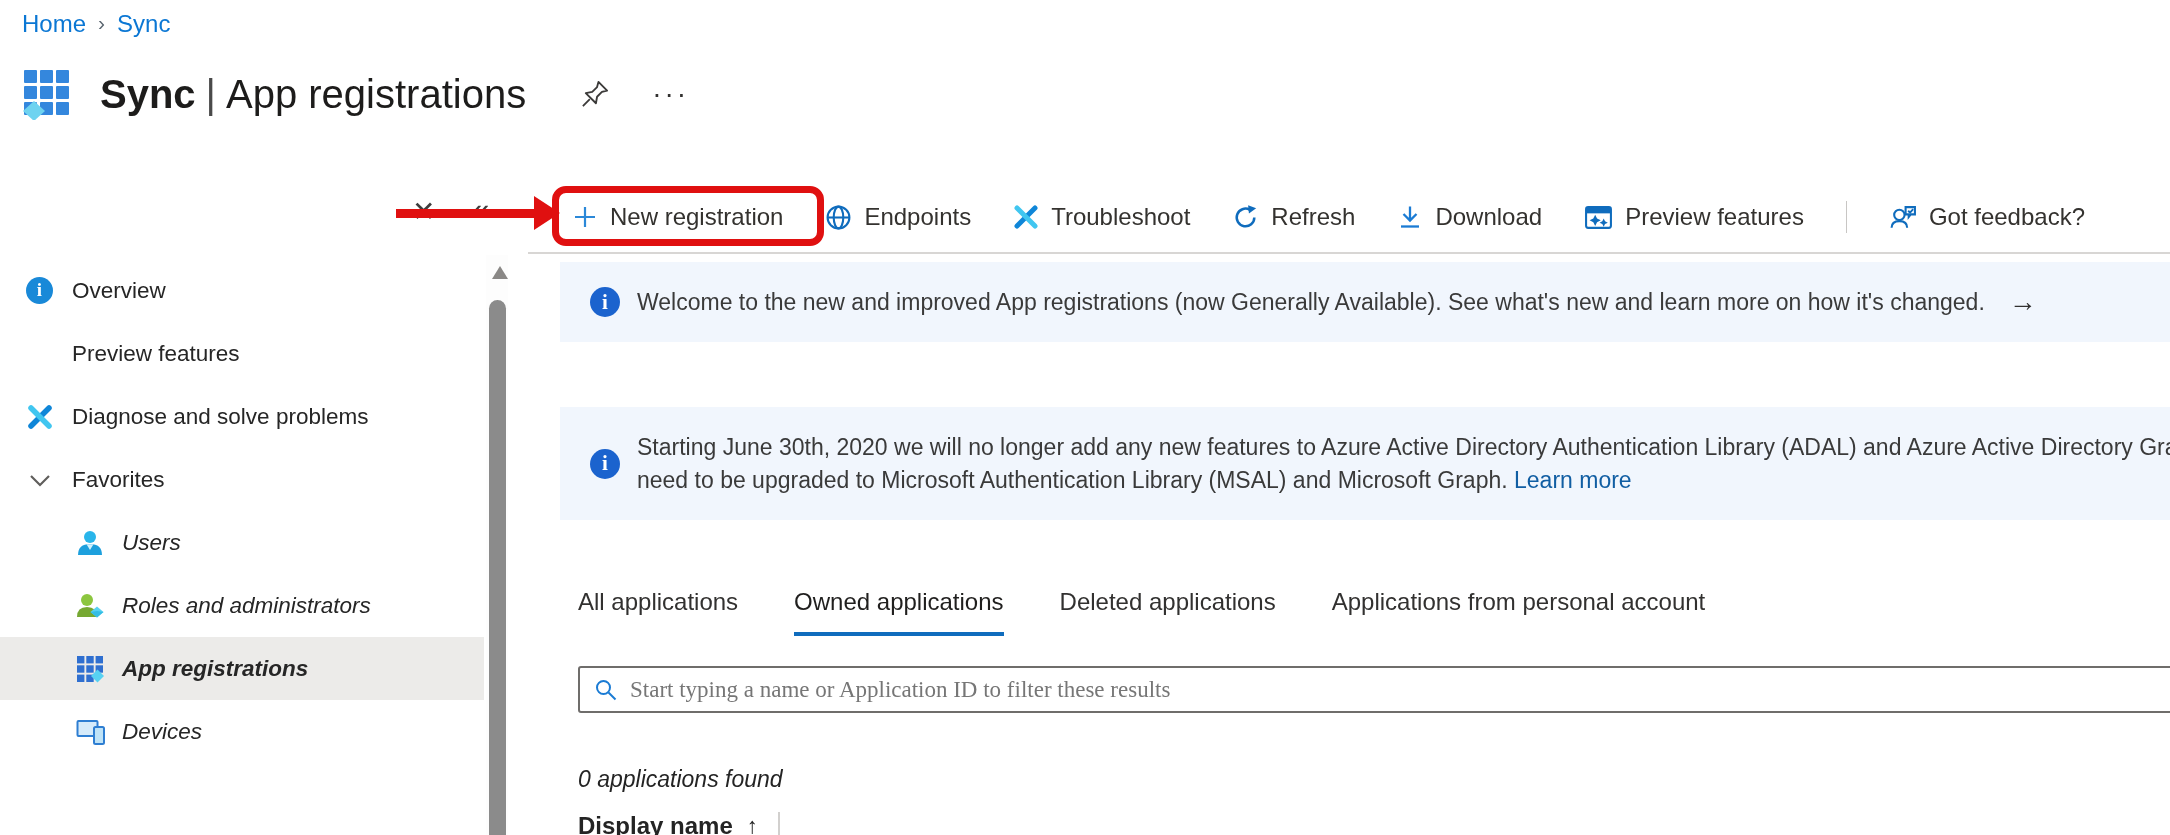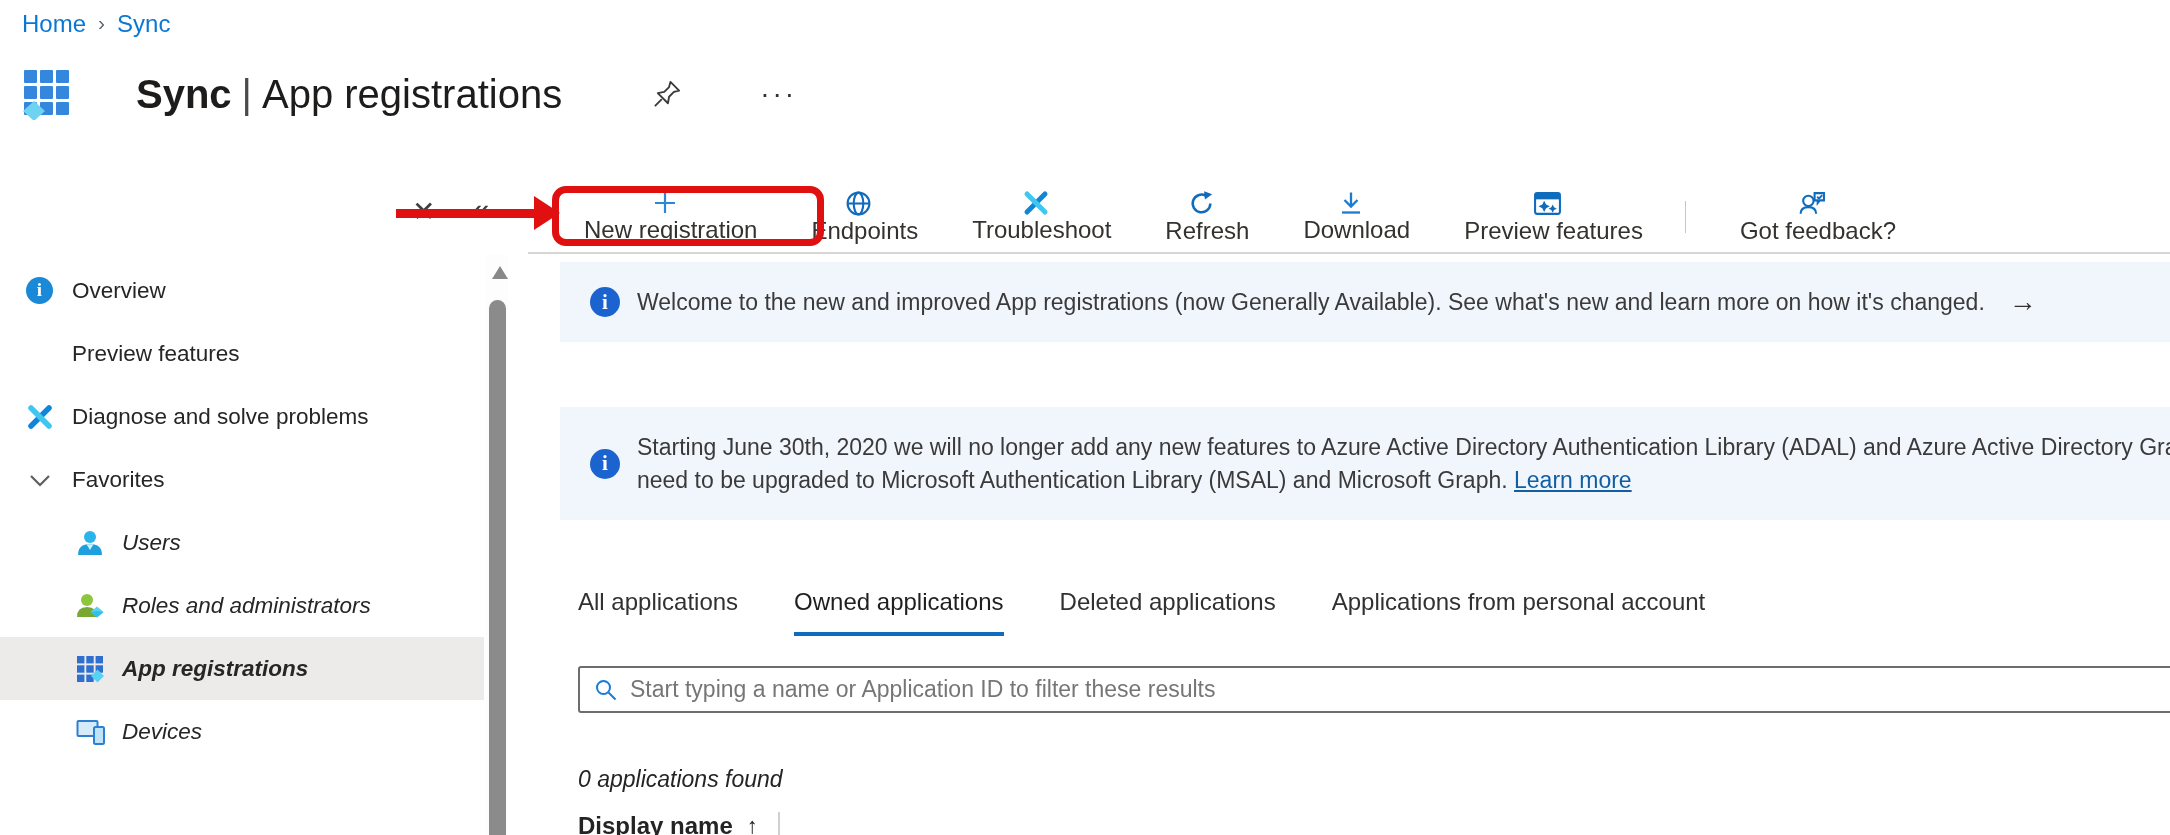--- a/index.html
+++ b/index.html
@@ -6,31 +6,31 @@
   html,body { background:#fff; }
   body { font-family:"Liberation Sans","DejaVu Sans",sans-serif; }
   #screen { position:relative; width:2170px; height:835px; background:#fff; overflow:hidden; }
 
   
   .breadcrumb { position:absolute; left:22px; top:10px; font-size:24px; display:flex; align-items:center; gap:12px; }
   .crumb { color:#0b77d4; cursor:pointer; }
   .crumb-sep { color:#5b6670; font-size:21px; transform:translateY(-1px); }
 
   
-  .title-row { position:absolute; left:22px; top:68px; display:flex; align-items:center;gap:36px; }
+  .title-row { position:absolute; left:22px; top:68px; display:flex; align-items:center; }
   .app-big-icon { width:50px; height:52px; position:relative; }
   .title-text { margin-left:28px; font-size:40px; color:#1d1c1b; white-space:nowrap; }
   .title-bold { font-weight:700; }
   .title-sep { font-weight:300; color:#4a4a4a; margin:0 10px; }
   .pin-btn { margin-left:54px; cursor:pointer; }
   .more-btn { margin-left:42px; font-size:28px; color:#323130; letter-spacing:3px; cursor:pointer; }
 
   
   .toolbar { position:absolute; left:572px; top:188px; height:58px; display:flex; align-items:center; gap:42px; }
-  .tb-item { display:flex; align-items:center; cursor:pointer; white-space:nowrap;flex-direction:column; }
+  .tb-item { display:flex; align-items:center; cursor:pointer; white-space:nowrap; }
   .tb-item .lbl { margin-left:12px; font-size:24px; color:#34322f; }
   .tb-sep { width:1px; height:32px; background:#c8c6c4; }
   .glyph-btn { position:absolute; font-size:28px; color:#3e3e3e; cursor:pointer; }
   .toolbar-divider { position:absolute; left:528px; right:0; top:252px; height:2px; background:#d8d6d4; }
 
   
   .anno { position:absolute; pointer-events:none; }
   .anno-line { left:396px; top:209px; width:142px; height:9px; background:#e01010; }
   .anno-head { left:534px; top:196px; width:0; height:0; border-top:17px solid transparent; border-bottom:17px solid transparent; border-left:26px solid #e01010; }
   .anno-box { left:552px; top:186px; width:272px; height:60px; border:7px solid #e01010; border-radius:14px; }
@@ -53,30 +53,30 @@
   .scroll-up { position:absolute; left:492px; top:266px; width:0; height:0; border-left:8px solid transparent; border-right:8px solid transparent; border-bottom:13px solid #8a8886; cursor:pointer; }
   .scroll-thumb { position:absolute; left:489px; top:300px; width:17px; height:535px; background:#8b8b8b; border-radius:9px 9px 0 0; cursor:pointer; }
 
   
   .banner { position:absolute; left:560px; width:1610px; background:#f1f6fd; display:flex; align-items:center; padding-left:30px; overflow:hidden; }
   .banner-1 { top:262px; height:80px; }
   .banner-2 { top:407px; height:113px; }
   .banner-text { margin-left:17px; font-size:23px; color:#3a3a3a; white-space:nowrap; }
   .banner-2 .banner-text { line-height:33px; }
   .banner-arrow { margin-left:24px; font-size:28px; color:#323130; cursor:pointer; }
-  .learn-link { color:#115ea3; text-decoration:underline; cursor:pointer;margin-top:12px; }
+  .learn-link { color:#115ea3; cursor:pointer;margin-top:12px; }
 
   
   .tabs { position:absolute; left:578px; top:588px; display:flex; gap:56px; }
   .tab { font-size:24px; color:#323130; padding-bottom:16px; cursor:pointer; white-space:nowrap; }
   .tab.selected { font-weight:400; color:#201f1e; border-bottom:4px solid #0f6cbd; }
 
   
   .search-box { position:absolute; left:578px; top:666px; width:1600px; height:47px; border:2px solid #6f6d6b; border-radius:3px; background:#fff; display:flex; align-items:center; padding:0 14px; }
-  .search-box input { border:none; outline:none; flex:1; font-size:23px; color:#333; margin-left:12px; font-family:Liberation Sans, sans-serif; background:transparent; }
+  .search-box input { border:none; outline:none; flex:1; font-size:23px; color:#333; margin-left:12px; font-family:Liberation Serif, serif; background:transparent; }
   .search-box input::placeholder { color:#767676; }
 
   .results-count { position:absolute; left:578px; top:766px; font-size:23px; color:#242424;font-style:italic; }
   .table-header { position:absolute; left:578px; top:812px; display:flex; align-items:center; font-size:24px; color:#242424; }
   .th-label { font-weight:700; }
   .th-sort { margin-left:14px; font-size:22px; }
   .th-div { width:2px; height:28px; background:#d2d0ce; margin-left:20px; }
 
   svg { display:block; }
 </style>

